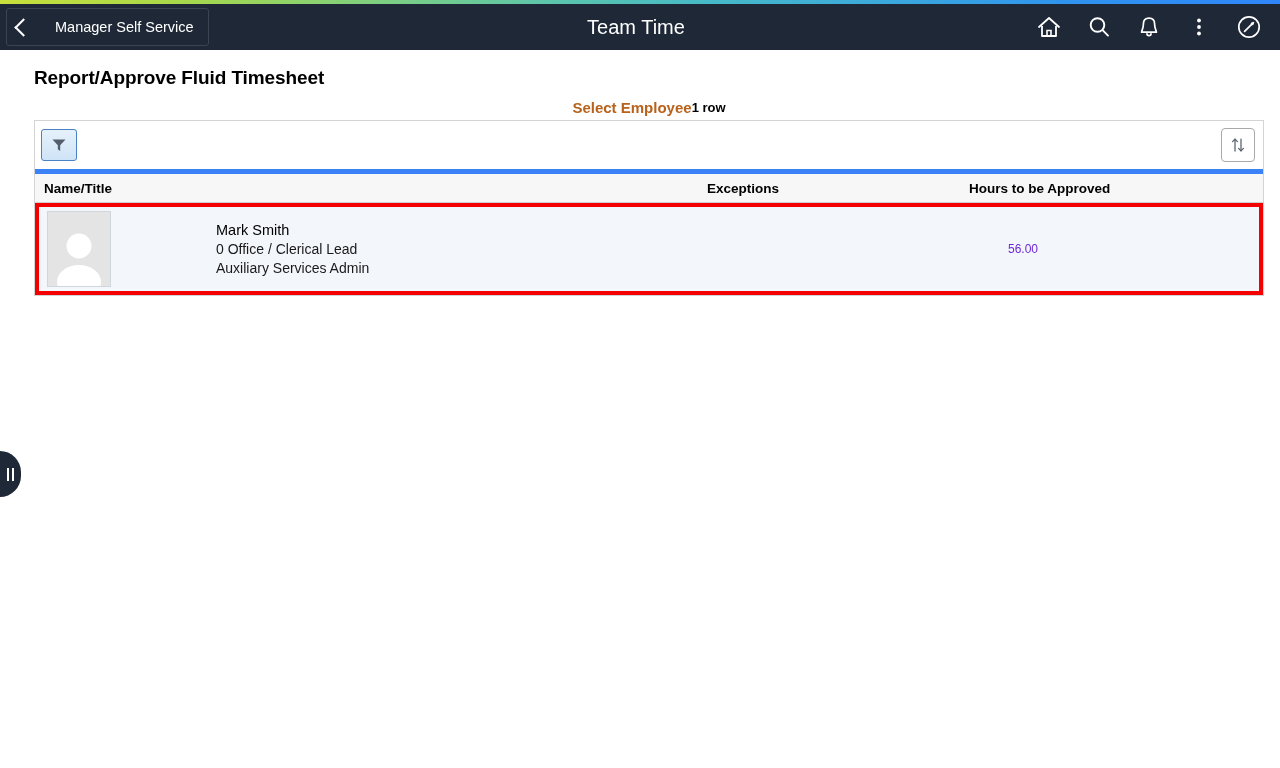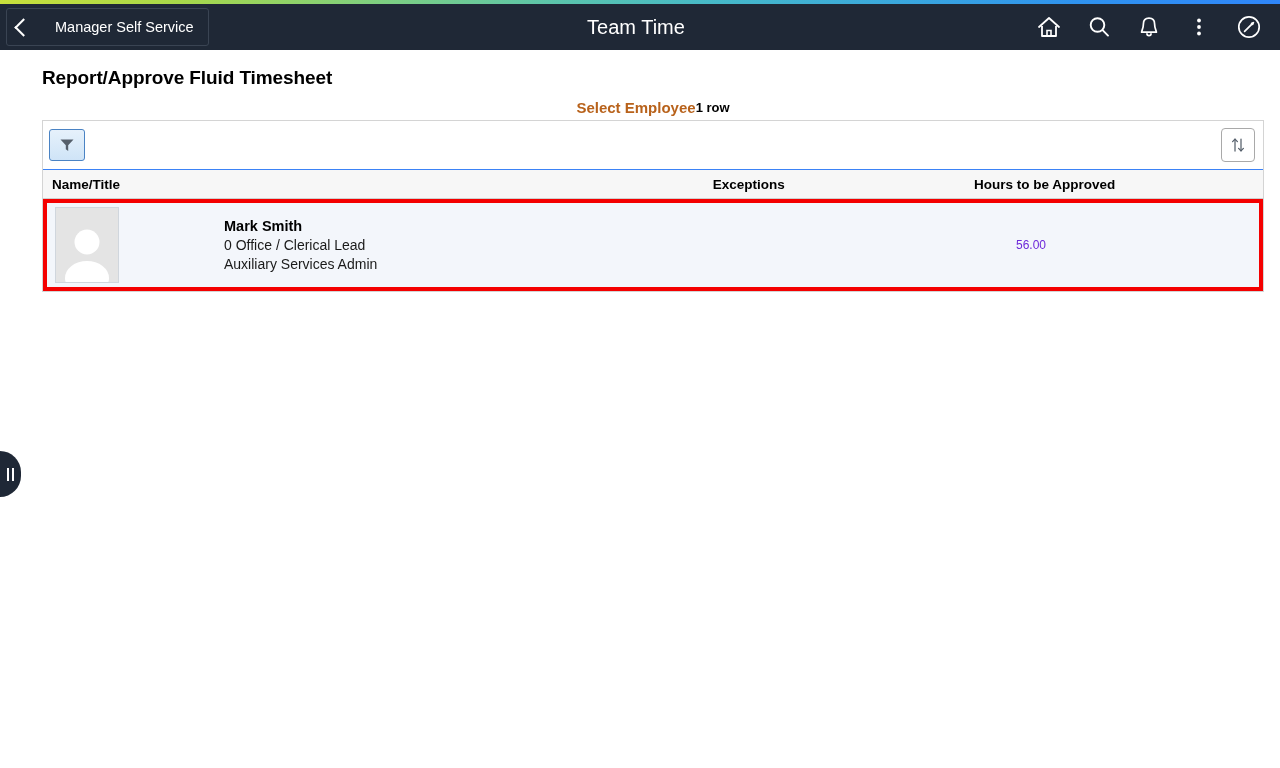--- a/index.html
+++ b/index.html
@@ -72,21 +72,21 @@
     height: 46px;
     display: flex;
     align-items: center;
     justify-content: center;
     cursor: pointer;
   }
   .hicon svg { display: block; }
 
   
   .page {
-    padding: 0 0 0 12px;
+    padding: 0 0 0 4px;
     position: relative;
   }
   .page-title {
     font-size: 19px;
     font-weight: bold;
     color: #000000;
     margin: 17px 0 0 30px;
     letter-spacing: -0.1px;
   }
   .section-head-row {
@@ -145,21 +145,21 @@
     justify-content: center;
     cursor: pointer;
     box-sizing: border-box;
   }
 
   .grid-header {
     display: flex;
     align-items: center;
     height: 28px;
     background: #f7f7f7;
-    border-top: 1px solid #3b82f6;
+    border-top: 5px solid #3b82f6;
     border-bottom: 1px solid #cfcfcf;
     font-size: 13.5px;
     font-weight: bold;
     color: #000000;
   }
   .col-name  { width: 660px; padding-left: 9px; box-sizing: border-box; }
   .col-exc   { width: 262px; box-sizing: border-box; margin-left: 12px; }
   .col-hours { width: 290px; box-sizing: border-box; }
 
   .grid-body {
@@ -194,21 +194,21 @@
     flex: 0 0 auto;
     margin-left: 4px;
     box-sizing: border-box;
   }
   .emp-text {
     margin-left: 105px;
     line-height: 1.33;
   }
   .emp-name {
     font-size: 14.5px;
-    font-weight: bold;
+    font-weight: normal;
     color: #000000;
   }
   .emp-line {
     font-size: 14px;
     color: #1a1a1a;
   }
   .cell-exc { width: 258px; box-sizing: border-box; }
   .cell-hours {
     width: 290px;
     box-sizing: border-box;

